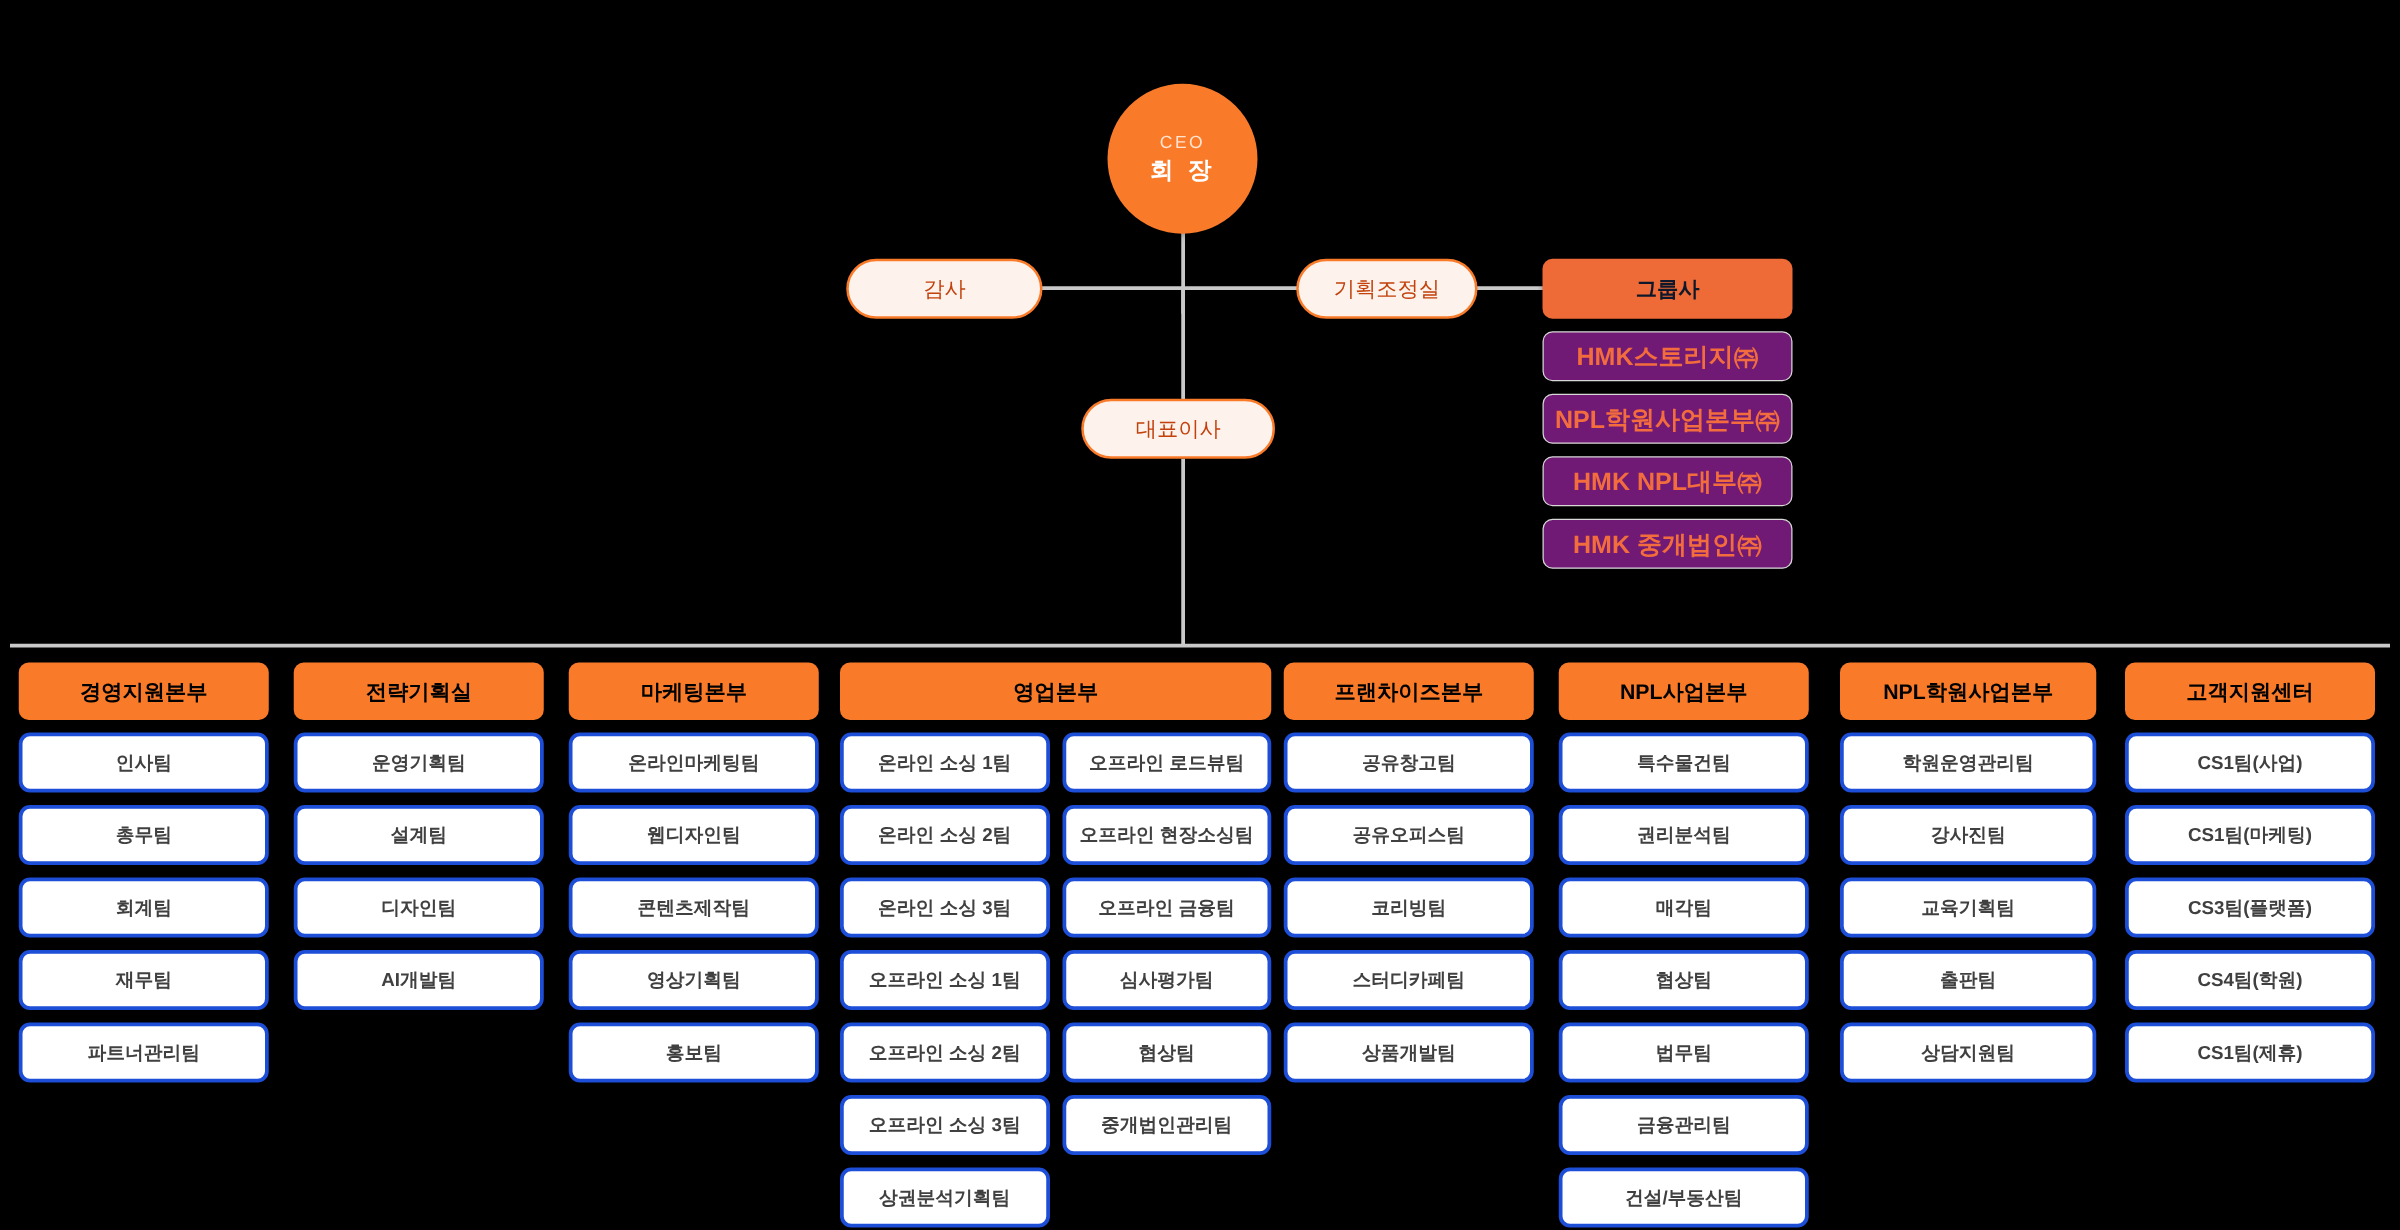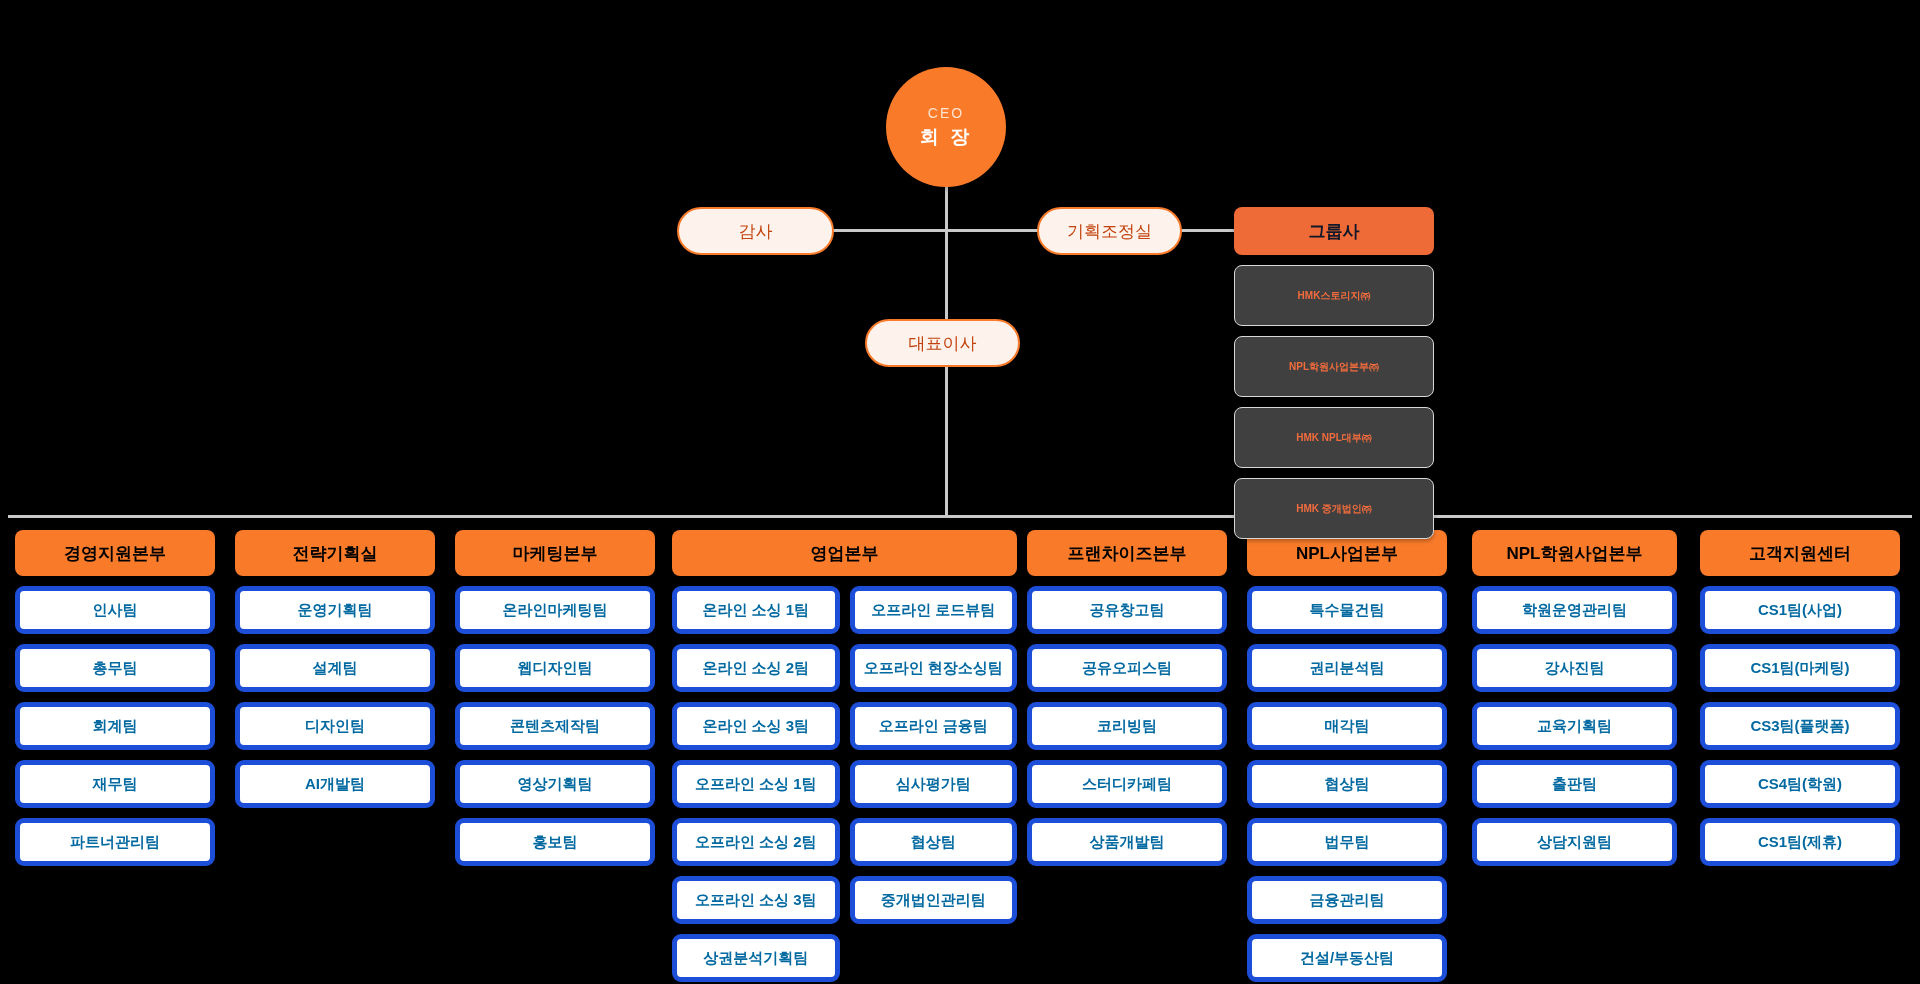--- a/index.html
+++ b/index.html
@@ -98,29 +98,29 @@
     display: flex;
     align-items: center;
     justify-content: center;
     color: #0f172a;
     font-size: 17px;
     font-weight: 700;
     box-shadow: 0 2px 4px rgba(0,0,0,0.3);
   }
   .group-item {
     margin-top: 10px;
-    height: 61px;
-    background: #404040;
+    height: 40px;
+    background: #701a75;
     border: 1px solid #d8d8d8;
     border-radius: 8px;
     display: flex;
     align-items: center;
     justify-content: center;
     color: #F26C3D;
-    font-size: 10px;
+    font-size: 20px;
     font-weight: 600;
     box-shadow: 0 2px 4px rgba(0,0,0,0.3);
     box-sizing: border-box;
   }
 
   
   #dept-row {
     position: absolute;
     left: 0;
     top: 490px;
@@ -142,26 +142,26 @@
     font-size: 17px;
     font-weight: 700;
     box-shadow: 0 2px 4px rgba(0,0,0,0.35);
   }
   .team-list {
     margin-top: 10px;
   }
   .team-box {
     height: 48px;
     background: #ffffff;
-    border: 5px solid #1d4ed8;
+    border: 3px solid #1d4ed8;
     border-radius: 9px;
     display: flex;
     align-items: center;
     justify-content: center;
-    color: #0369a1;
+    color: #404040;
     font-size: 15px;
     font-weight: 600;
     box-shadow: 0 2px 4px rgba(0,0,0,0.32);
     box-sizing: border-box;
     margin-bottom: 10px;
     text-align: center;
     padding: 0 6px;
   }
   
   .team-pair {

